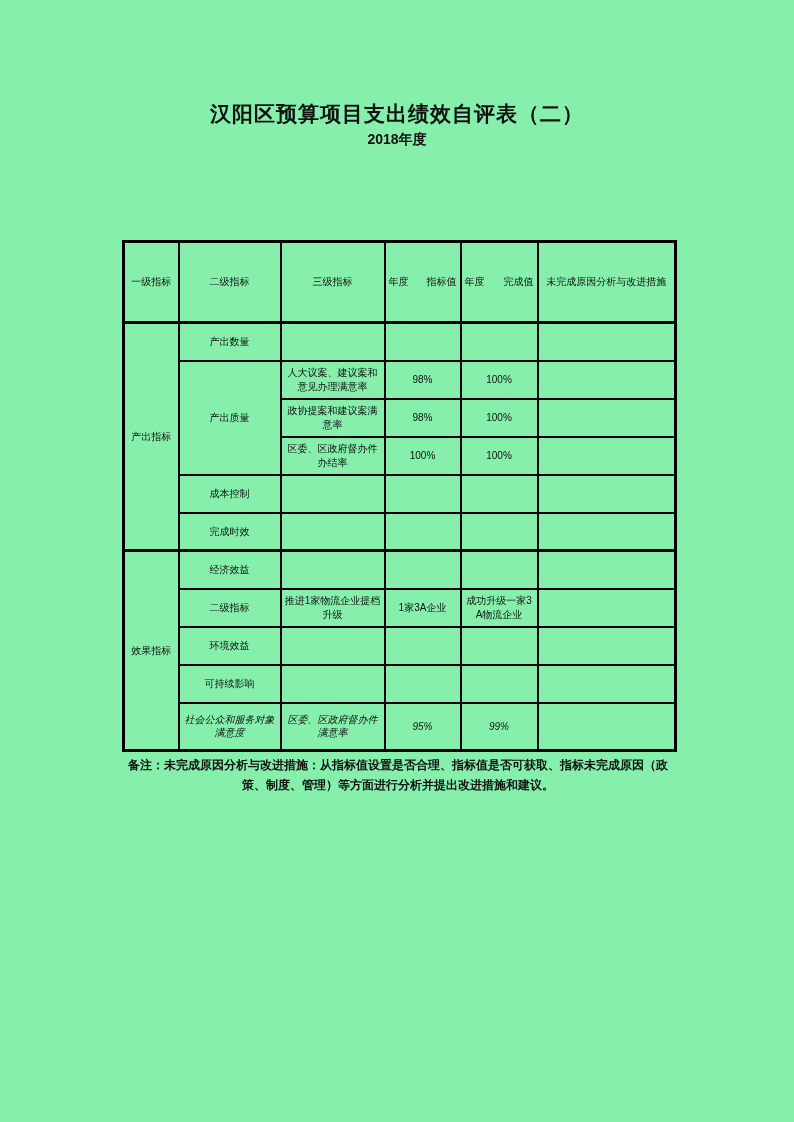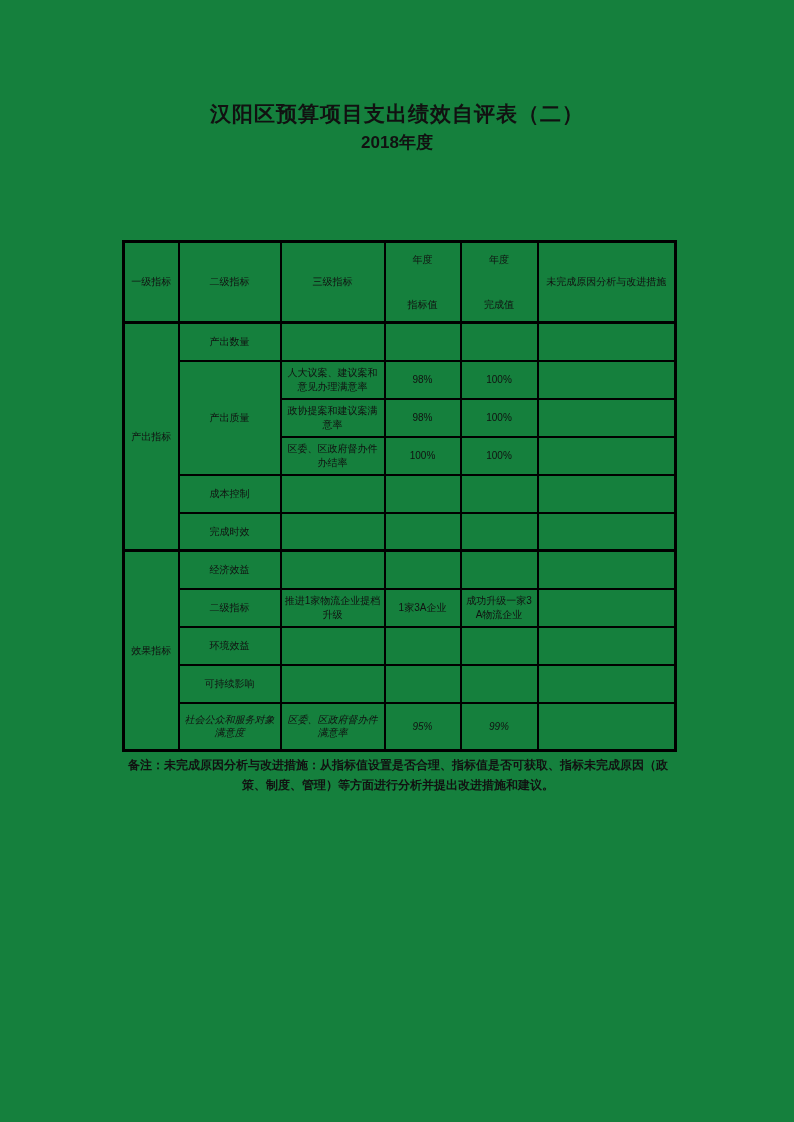--- a/index.html
+++ b/index.html
@@ -4,30 +4,30 @@
 <style>
   * { margin: 0; padding: 0; box-sizing: border-box; }
   html, body { background: #ffffff; }
   body {
     width: 794px; height: 1122px;
     font-family: "Liberation Sans", "DejaVu Sans", sans-serif;
     color: #111111;
     position: relative;
     overflow: hidden;
   }
-  .page { position: absolute; inset: 0; background: #15803d; }
+  .page { position: absolute; inset: 0; background: #86efac; }
 
   .doc-title {
     position: absolute; top: 100px; left: 0; width: 794px;
     text-align: center; font-size: 21px; font-weight: 700;
     letter-spacing: 1px; color: #111;
   }
   .doc-year {
     position: absolute; top: 131px; left: 0; width: 794px;
-    text-align: center; font-size: 17px; font-weight: 700; color: #111;
+    text-align: center; font-size: 14px; font-weight: 700; color: #111;
   }
   .doc-subtitle {
     position: absolute; top: 182px; left: 0; width: 794px;
     text-align: center; font-size: 17px; font-weight: 700;
     letter-spacing: 1px; color: #111;
   }
 
   table.perf {
     position: absolute; top: 240px; left: 122px;
     width: 552px;
@@ -46,21 +46,21 @@
     line-height: 1.35;
     word-break: break-all;
   }
   table.perf thead tr { height: 81px; }
   table.perf thead th { border-bottom: 3px solid #000; }
   table.perf tbody tr { height: 38px; }
   table.perf tbody tr.tall { height: 48px; font-style: italic; }
   table.perf tr.sec-top td { border-top: 3px solid #000; font-family: Liberation Serif, serif; }
   th.h-left { text-align: left; padding-left: 4px; }
   .two-line {
-    display: flex; flex-direction: column;
+    display: flex; flex-direction: row;
     justify-content: space-between;
     height: 58px; align-items: center;
   }
   .note {
     position: absolute; top: 756px; left: 122px; width: 552px;
     font-size: 12px; font-weight: 700; color: #111;
     text-align: center; line-height: 1.65;
   }
 </style>
 </head>

